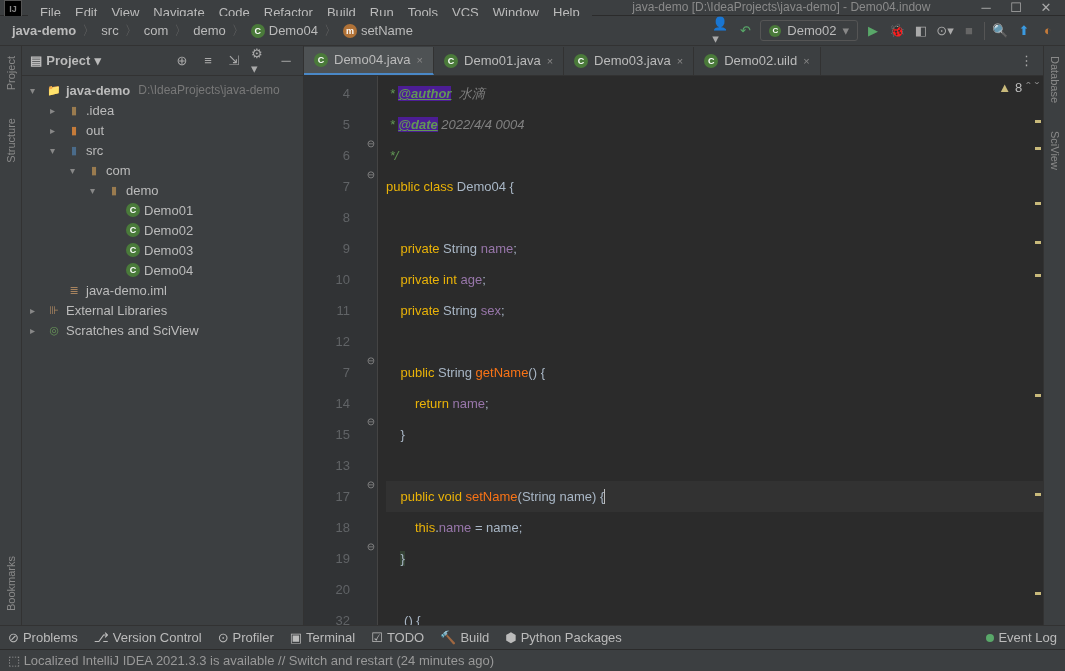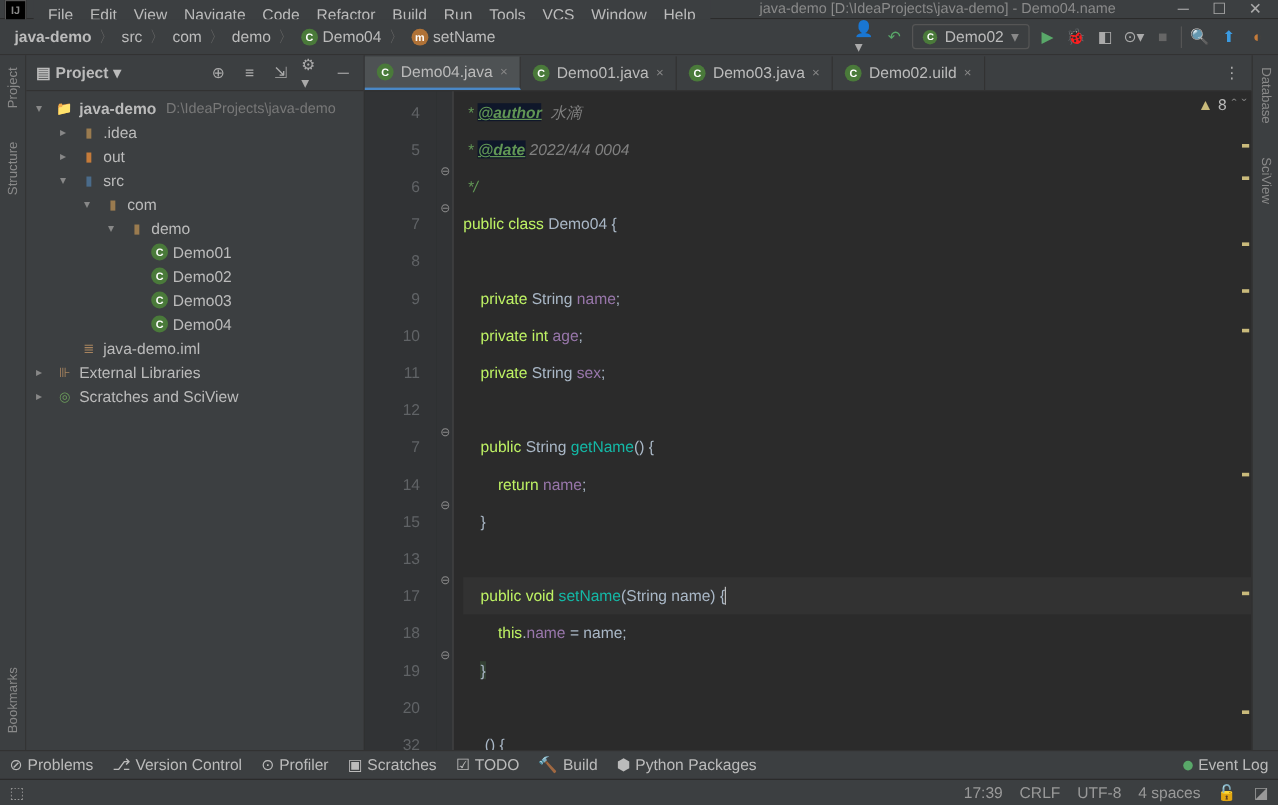--- a/index.html
+++ b/index.html
@@ -46,24 +46,24 @@
 .tab{height:28px;display:flex;align-items:center;padding:0 10px;gap:6px;cursor:pointer;color:#bbb;border-right:1px solid #323232}
 .tab.active{background:#4e5254;border-bottom:2px solid #4a88c7}
 .tab-close{color:#888;font-size:11px;cursor:pointer}
 .tab-more{margin-left:auto;padding:0 10px;color:#aaa;cursor:pointer}
 .code-area{flex:1;display:flex;background:#2b2b2b;min-height:0;position:relative}
 .gutter-col{width:60px;background:#313335;text-align:right;padding-right:14px;color:#606366;font-family:"JetBrains Mono",Consolas,monospace;font-size:14px;line-height:31px;padding-top:2px}
 .fold-col{width:14px;background:#313335;border-right:1px solid #444;position:relative}
 .fold-mark{position:absolute;left:2px;width:10px;height:10px;color:#888;font-size:10px;display:flex;align-items:center;justify-content:center}
 .code{flex:1;font-family:"JetBrains Mono",Consolas,monospace;font-size:15px;line-height:31px;padding-left:8px;padding-top:2px;white-space:pre;color:#a9b7c6;overflow:hidden}
 .cm{color:#629755;font-style:italic}
-.cm-tag{color:#629755;font-style:italic;font-weight:bold;text-decoration:underline;background:#0f172a}
+.cm-tag{color:#629755;font-style:italic;font-weight:bold;text-decoration:underline;background:#4c1d95}
 .cm-txt{color:#808080;font-style:italic}
-.kw{color:#bef264}
-.fn{color:#14b8a6}
+.kw{color:#eab308}
+.fn{color:#f97316}
 .fld{color:#9876aa}
 .hl-line{background:#323232}
 .caret{border-left:1px solid #bbb;animation:blink 1s infinite}
 @keyframes blink{50%{opacity:0}}
 .right-gutter{width:22px;background:#3c3f41;border-left:1px solid #323232;display:flex;flex-direction:column;align-items:center;padding-top:6px;gap:20px}
 .inspections{position:absolute;top:4px;right:4px;display:flex;align-items:center;gap:4px;color:#bbb;font-size:12px}
 .warn-tri{color:#c9ba7b}
 .error-stripe{position:absolute;right:0;top:0;bottom:0;width:10px}
 .stripe{position:absolute;right:2px;width:6px;height:3px;background:#c9ba7b}
 .bottom-bar{height:24px;background:#3c3f41;border-top:1px solid #323232;display:flex;align-items:center;padding:0 8px;gap:16px;font-size:12px;color:#bbb}
@@ -86,21 +86,21 @@
       <span class="menu-item"><u>N</u>avigate</span>
       <span class="menu-item"><u>C</u>ode</span>
       <span class="menu-item"><u>R</u>efactor</span>
       <span class="menu-item"><u>B</u>uild</span>
       <span class="menu-item"><u>R</u>un</span>
       <span class="menu-item"><u>T</u>ools</span>
       <span class="menu-item"><u>V</u>CS</span>
       <span class="menu-item"><u>W</u>indow</span>
       <span class="menu-item"><u>H</u>elp</span>
     </div>
-  <div class="title-text">java-demo [D:\IdeaProjects\java-demo] - Demo04.name</div>
+  <div class="title-text">java-demo [D:\IdeaProjects\java-demo] - Demo04.indow</div>
   <div class="win-controls">
     <div class="win-btn">─</div>
     <div class="win-btn">☐</div>
     <div class="win-btn">✕</div>
   </div>
 </div>
 
 <div class="breadcrumb-bar">
   <span class="crumb">
       <b>java-demo</b>
@@ -320,21 +320,21 @@
   <div class="bb-item">
       <span>⎇</span>
       <span>Version Control</span>
     </div>
   <div class="bb-item">
       <span>⊙</span>
       <span>Profiler</span>
     </div>
   <div class="bb-item">
       <span>▣</span>
-      <span>Scratches</span>
+      <span>Terminal</span>
     </div>
   <div class="bb-item">
       <span>☑</span>
       <span>TODO</span>
     </div>
   <div class="bb-item">
       <span>🔨</span>
       <span>Build</span>
     </div>
   <div class="bb-item">
@@ -344,21 +344,14 @@
   <div class="bb-right">
     <div class="bb-item">
         <span class="green-dot"></span>
         <span>Event Log</span>
       </div>
   </div>
 </div>
 
 <div class="status-bar">
   <span>⬚</span>&nbsp;
-  <div class="sb-right">
-    <span>17:39</span>
-    <span>CRLF</span>
-    <span>UTF-8</span>
-    <span>4 spaces</span>
-    <span class="lock-icon">🔓</span>
-    <span>◪</span>
-  </div>
+  <span>Localized IntelliJ IDEA 2021.3.3 is available // Switch and restart (24 minutes ago)</span>
 </div>
 
 </body></html>

